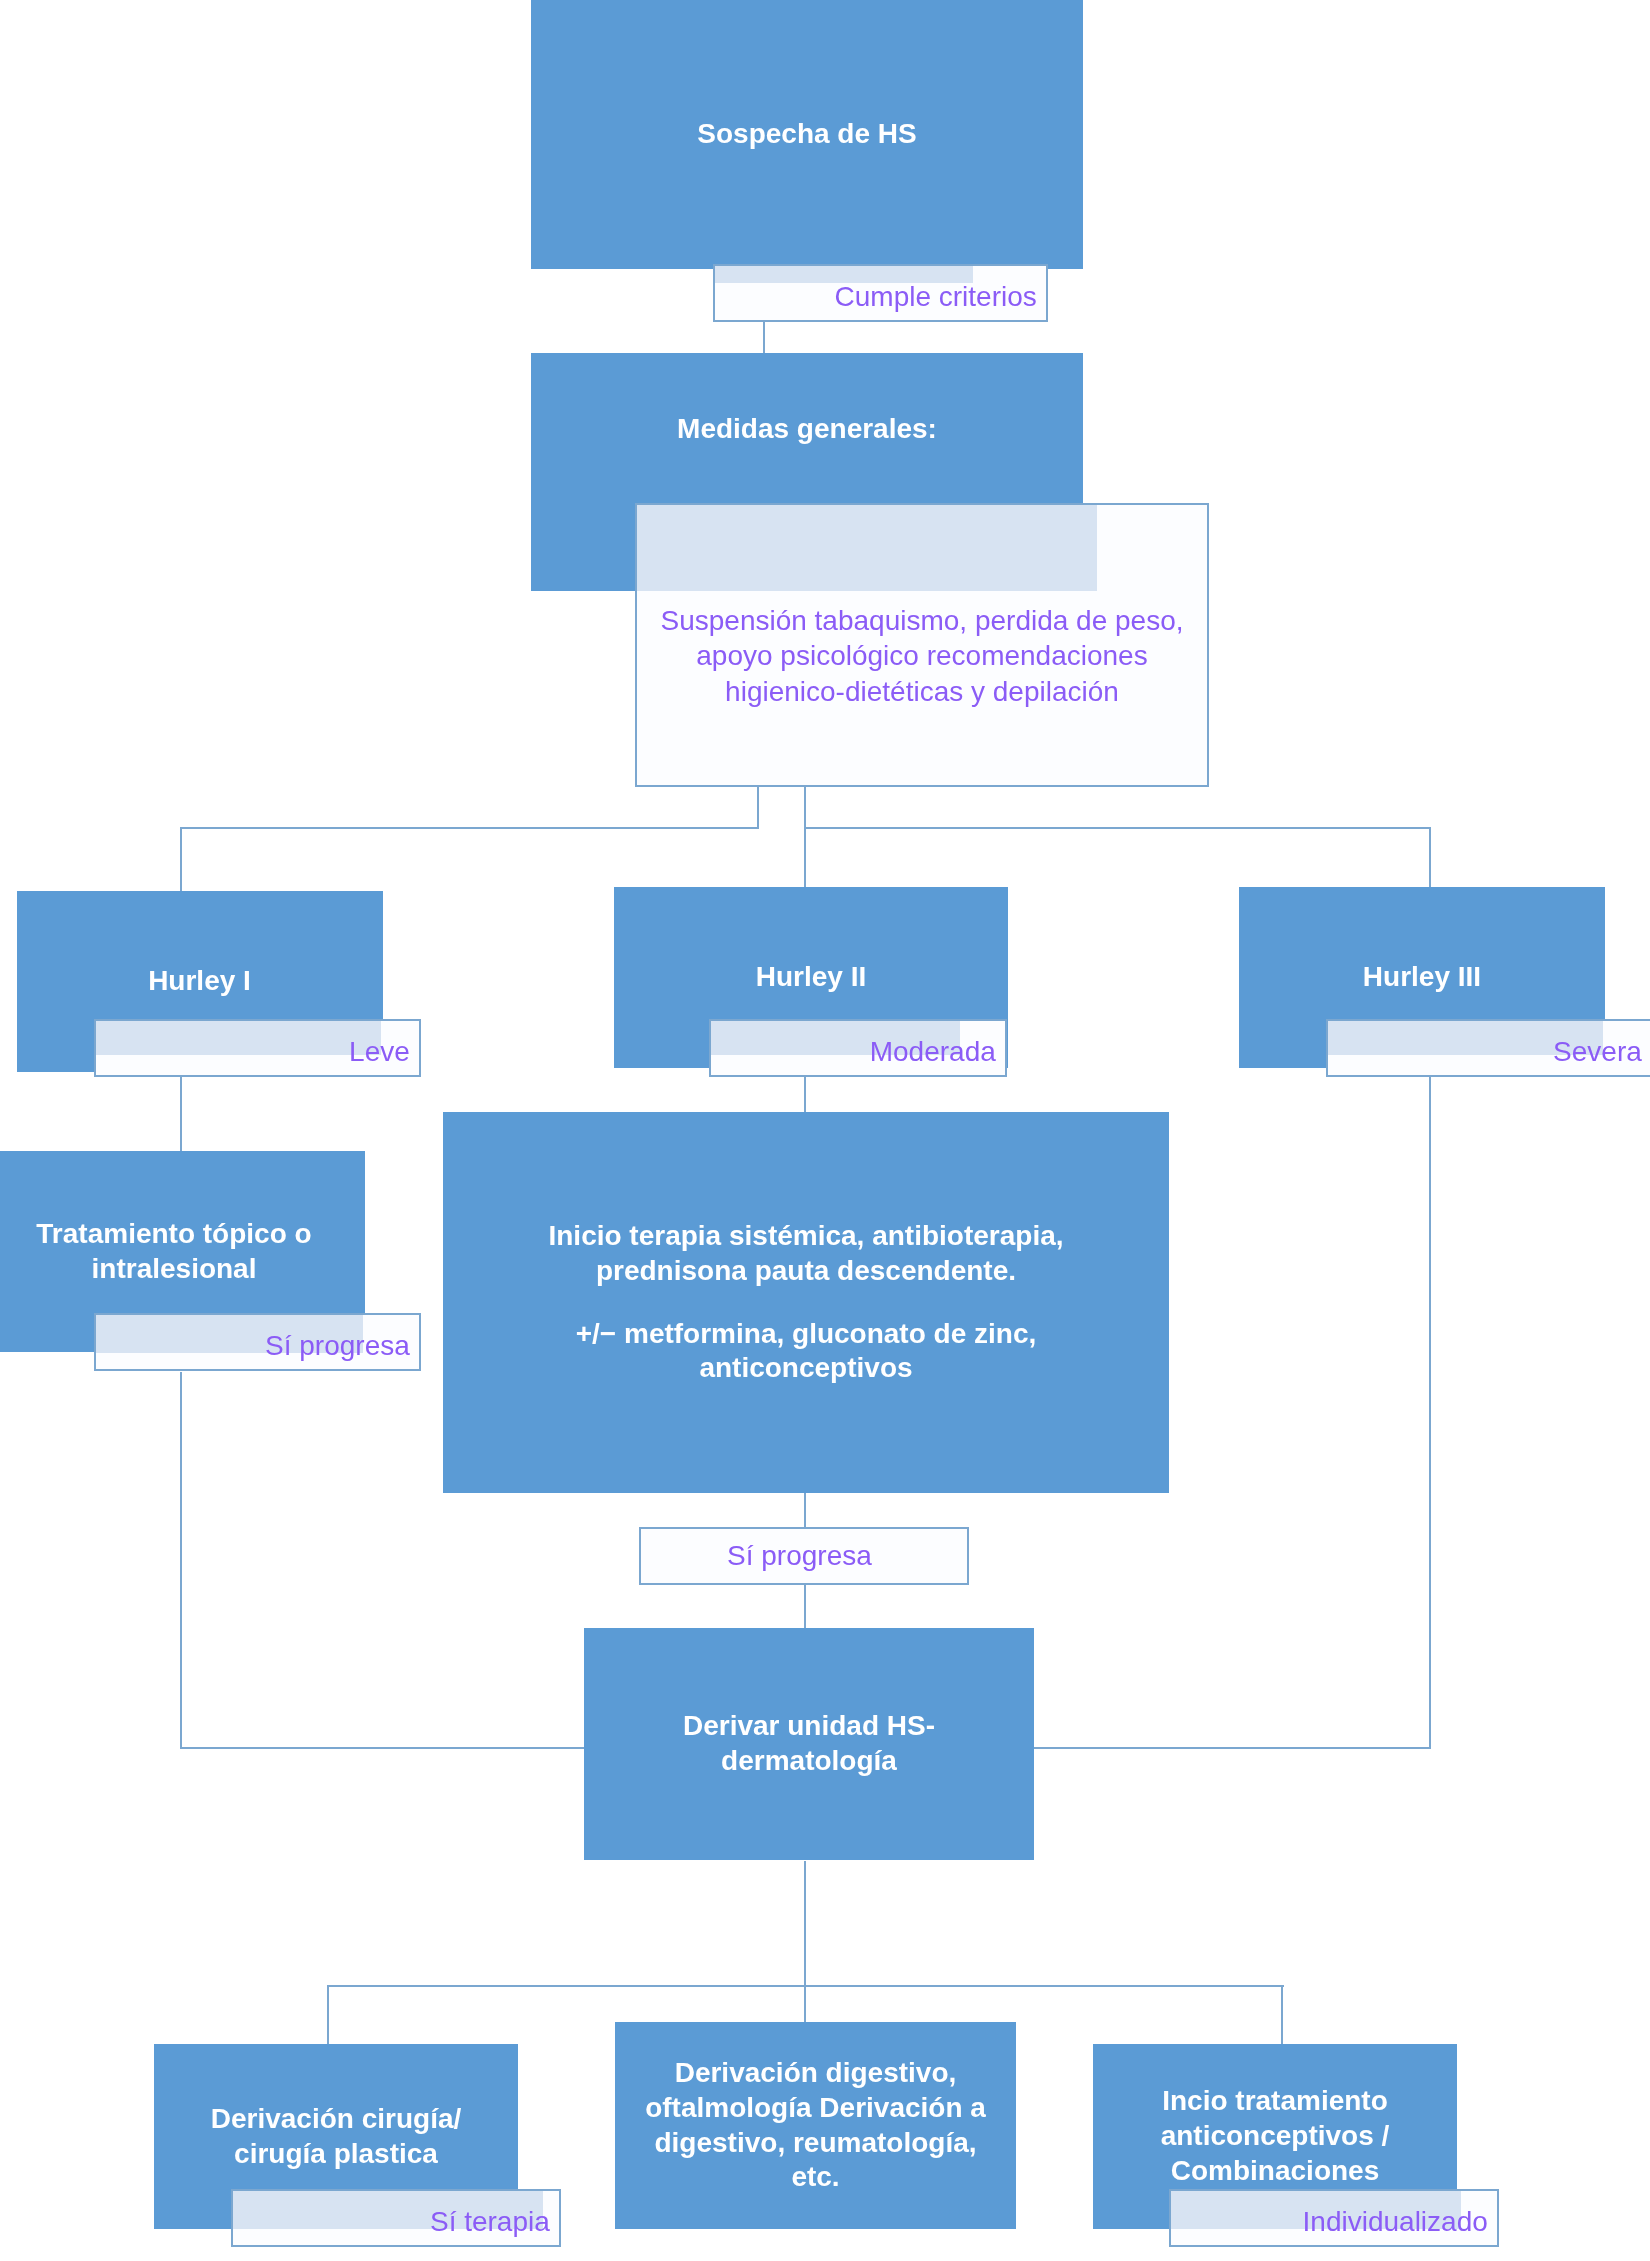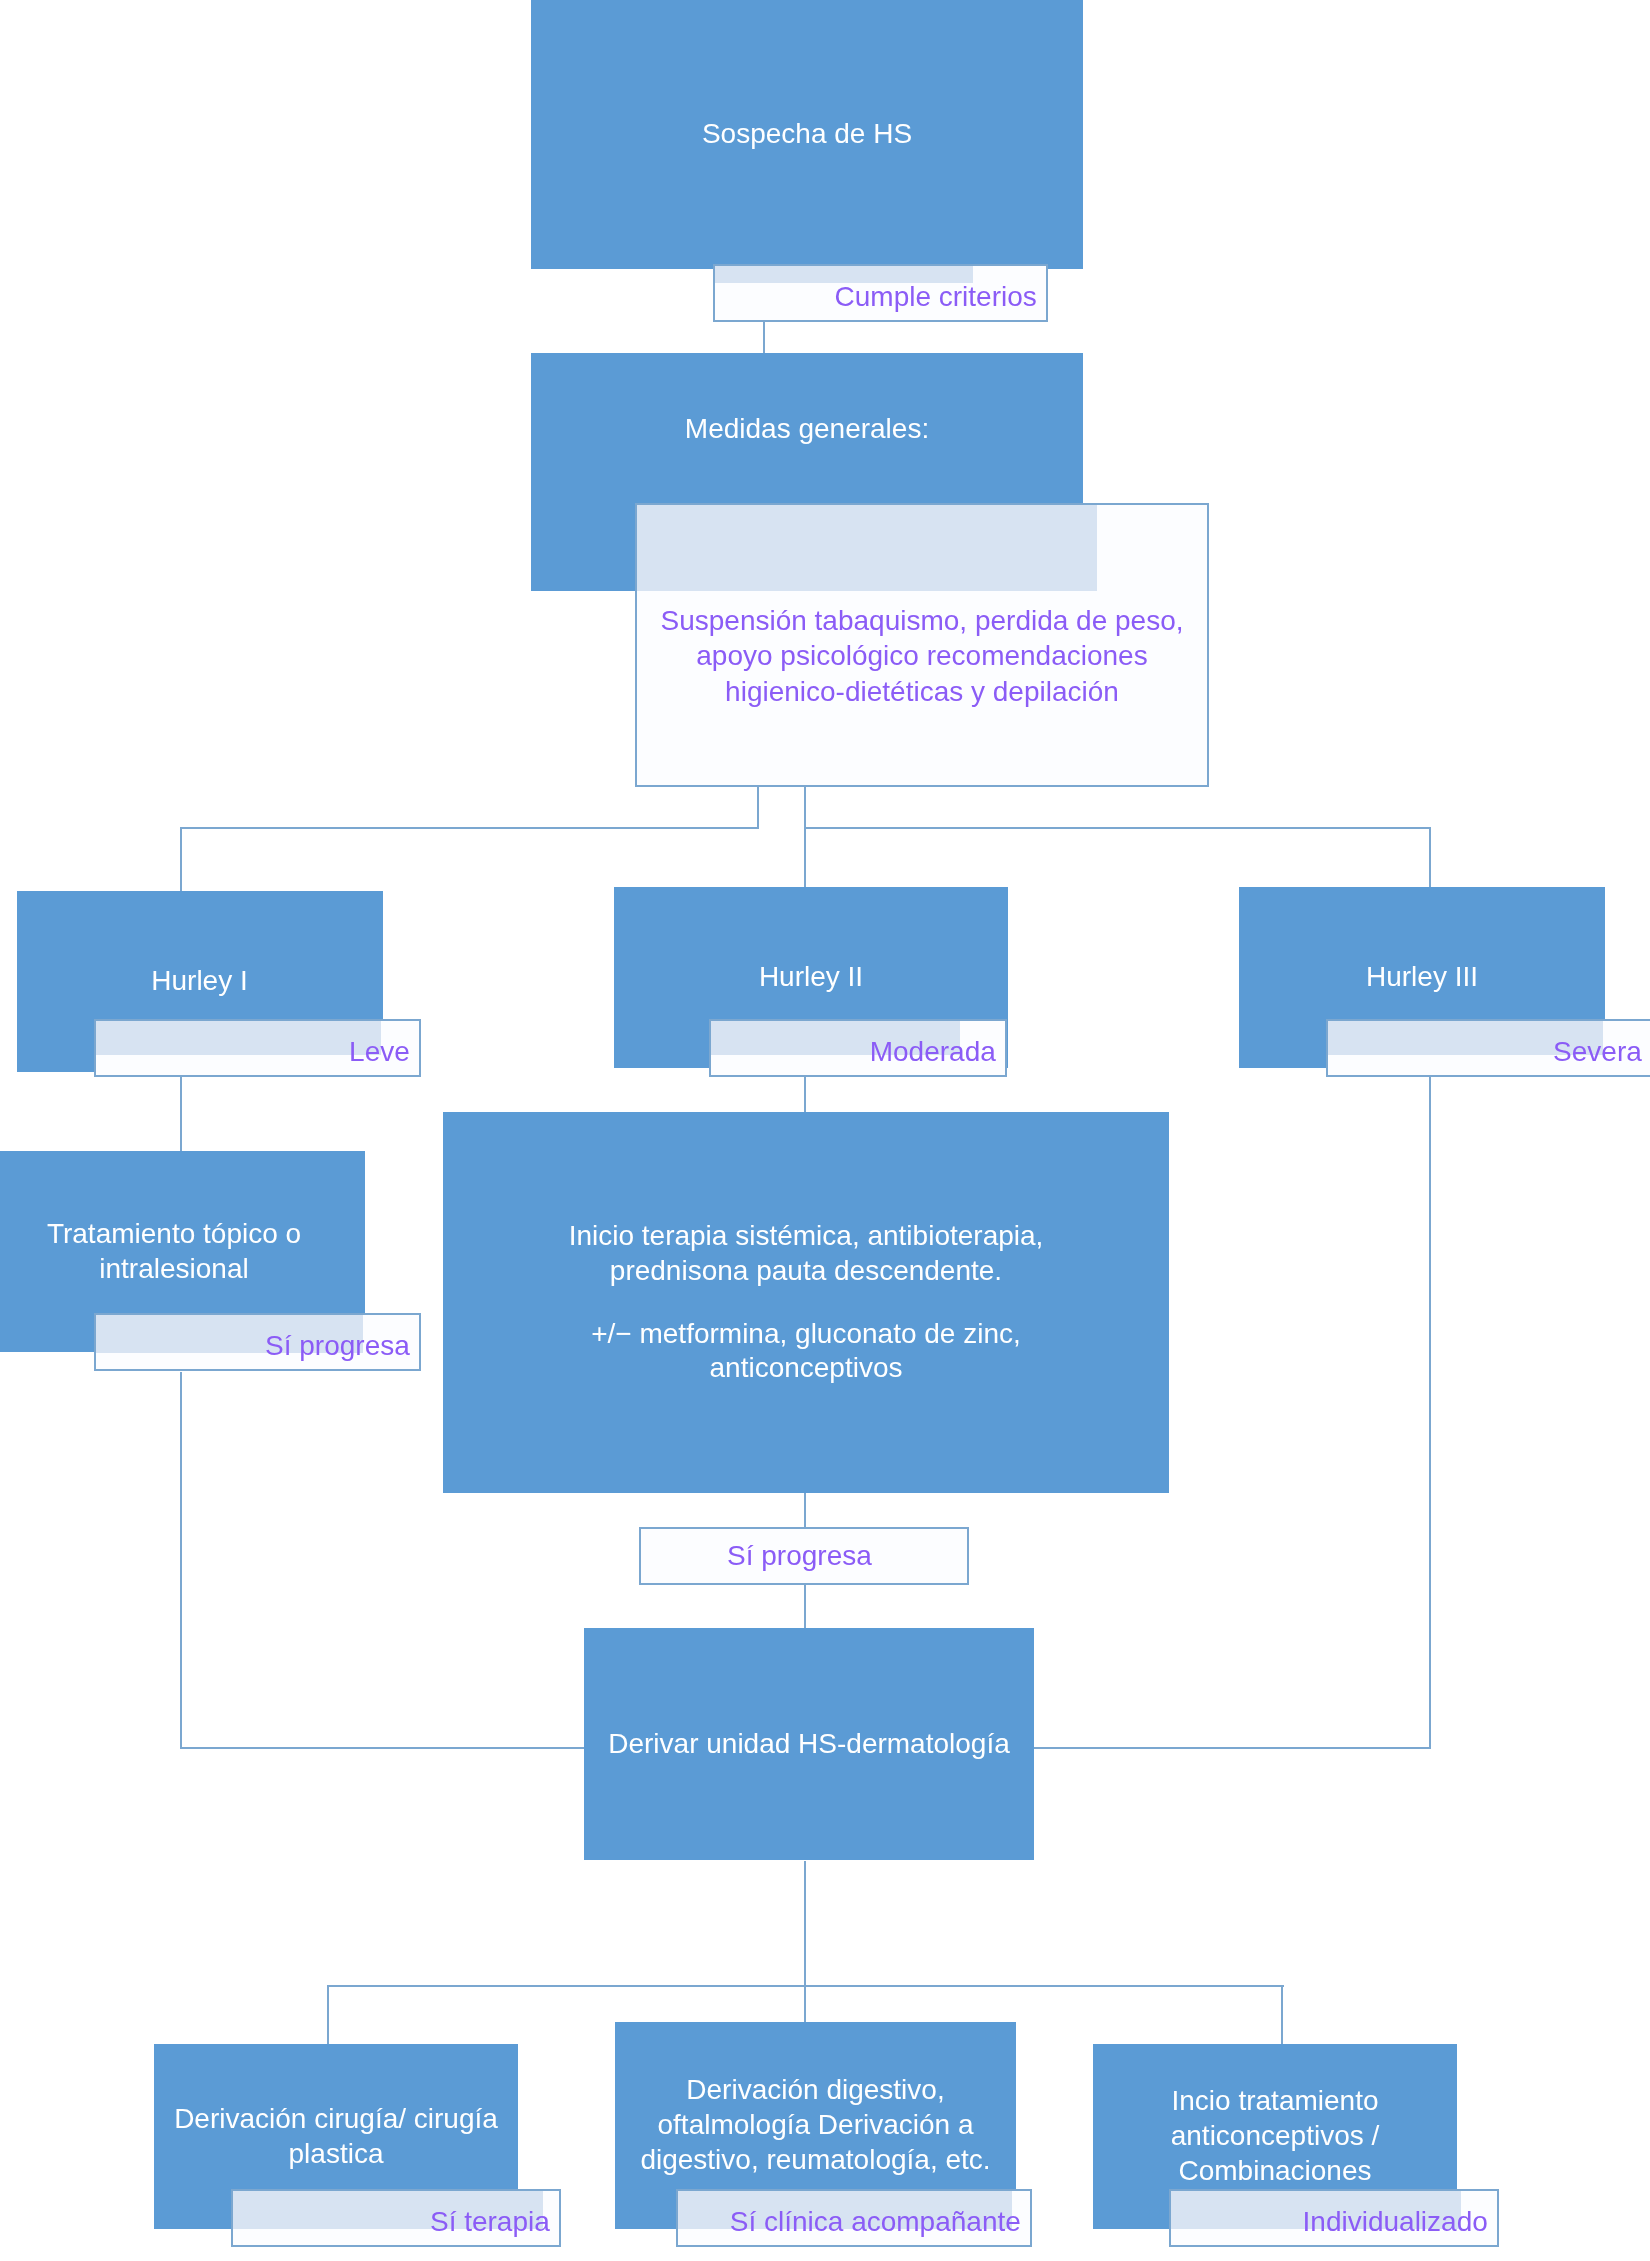--- a/index.html
+++ b/index.html
@@ -26,20 +26,21 @@
     color: #FFFFFF;
     display: flex;
     align-items: center;
     justify-content: center;
     text-align: center;
     font-size: 28px;
     line-height: 1.24;
     padding: 10px 17px;
     box-sizing: border-box;
     z-index: 3;
+    font-weight: bold;
   }
   .node .txt { width: 100%; }
   .node .para { margin: 0; }
   .node .para + .para { margin-top: 28px; }
 
   
   .label {
     position: absolute;
     border: 2px solid #7BA7D0;
     background: #FCFDFF;
@@ -219,24 +220,20 @@
 
   <div class="label mid" style="left:639px; top:1527px; width:330px; height:58px;">
     <div class="ltxt">Sí progresa</div>
   </div>
 
   <div class="label" style="left:231px; top:2189px; width:330px; height:58px;">
     <div class="band" style="height:38px; right:16.5px;"></div>
     <div class="ltxt">Sí terapia</div>
   </div>
 
-  <div class="label" style="left:676px; top:2189px; width:356px; height:58px;">
-    <div class="band" style="height:38px; right:18.5px;"></div>
-    <div class="ltxt">Sí clínica acompañante</div>
-  </div>
 
   <div class="label" style="left:1169px; top:2189px; width:330px; height:58px;">
     <div class="band" style="height:38px; right:36px;"></div>
     <div class="ltxt">Individualizado</div>
   </div>
 
 </div>
 
 
 </body></html>

